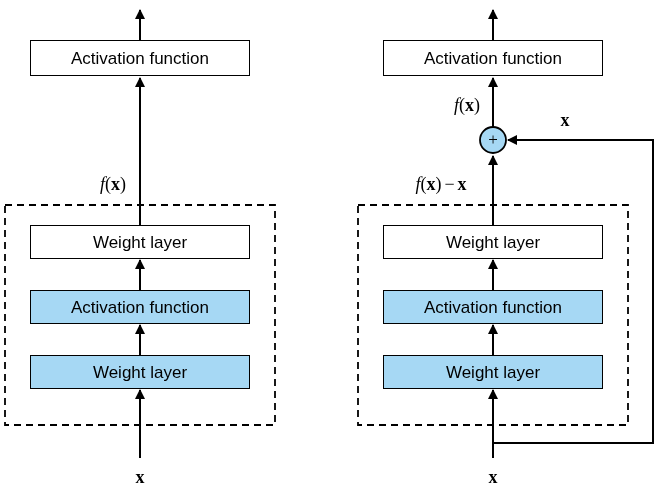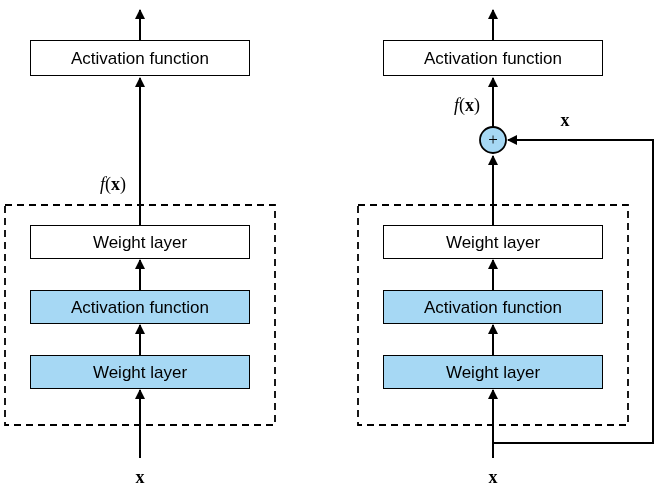--- a/index.html
+++ b/index.html
@@ -91,20 +91,21 @@
   <div class="box" style="left:383px;top:40px;">
     <span>Activation function</span>
   </div>
 
   <div class="lbl" style="left:437px;top:95px;width:60px;"><span class="it">f</span><span>(</span><span class="bold">x</span><span>)</span></div>
 
   <div class="lbl bold" style="left:548px;top:110px;width:34px;">x</div>
 
   <div class="plus-sign">+</div>
 
+  <div class="lbl" style="left:380px;top:174px;width:122px;"><span class="it">f</span><span>(</span><span class="bold">x</span><span>)</span><span class="minus">−</span><span class="bold">x</span></div>
 
   <div class="box inner" style="left:383px;top:225px;">
     <span>Weight layer</span>
   </div>
 
   <div class="box inner fill" style="left:383px;top:290px;">
     <span>Activation function</span>
   </div>
 
   <div class="box inner fill" style="left:383px;top:355px;">

